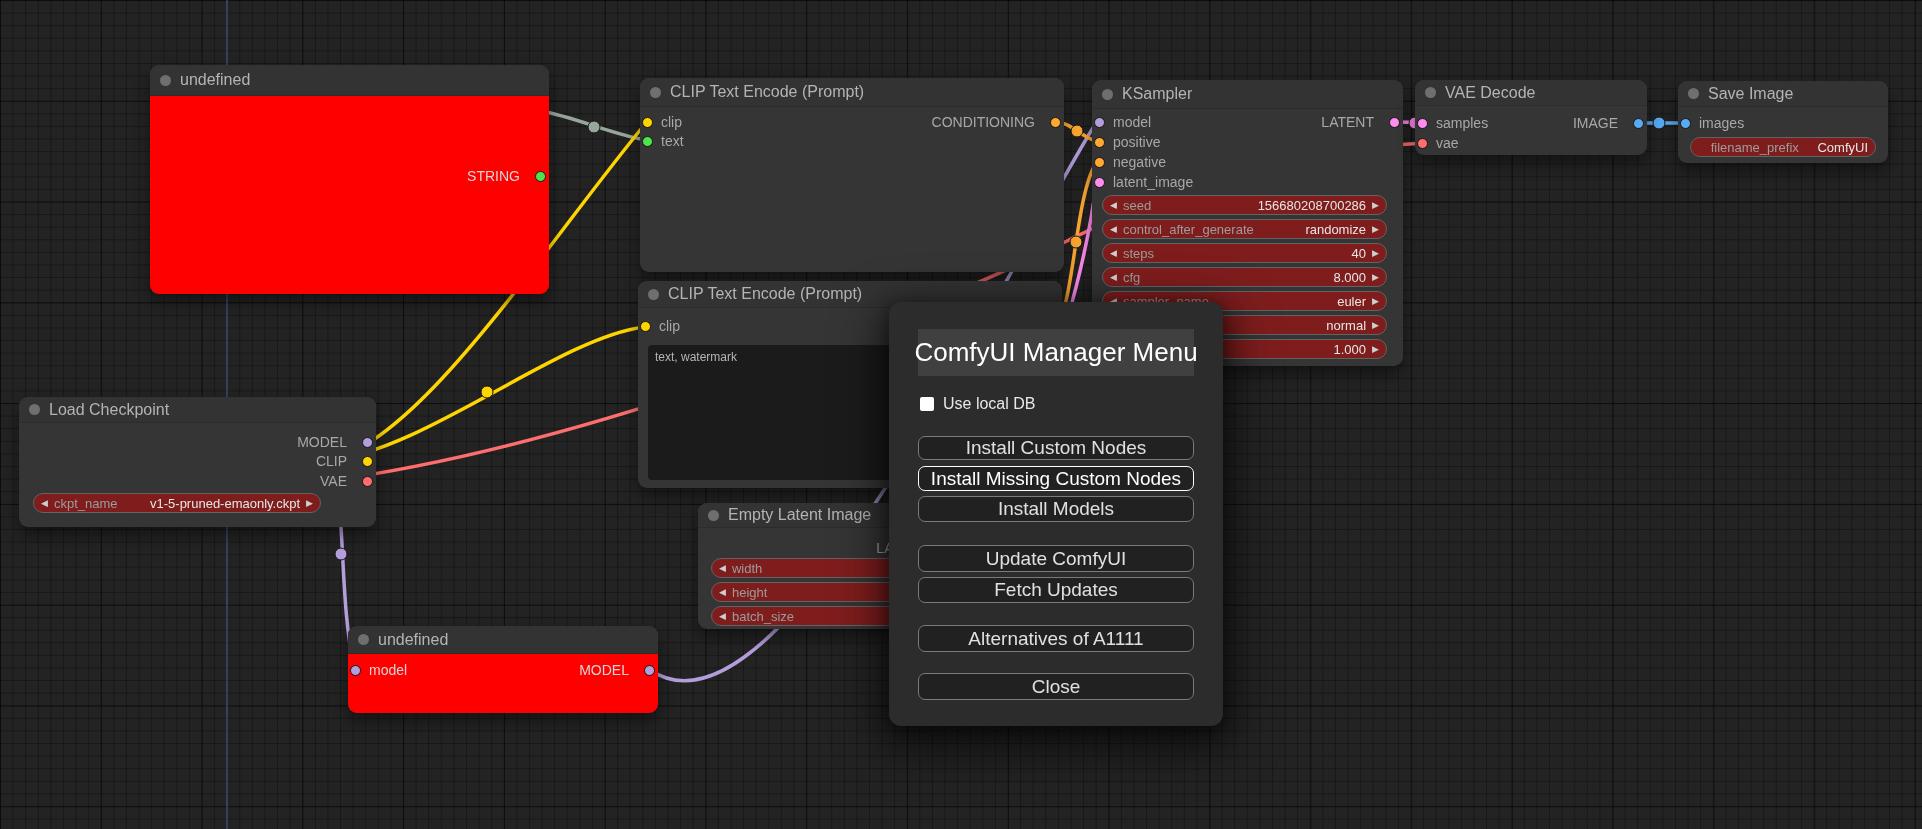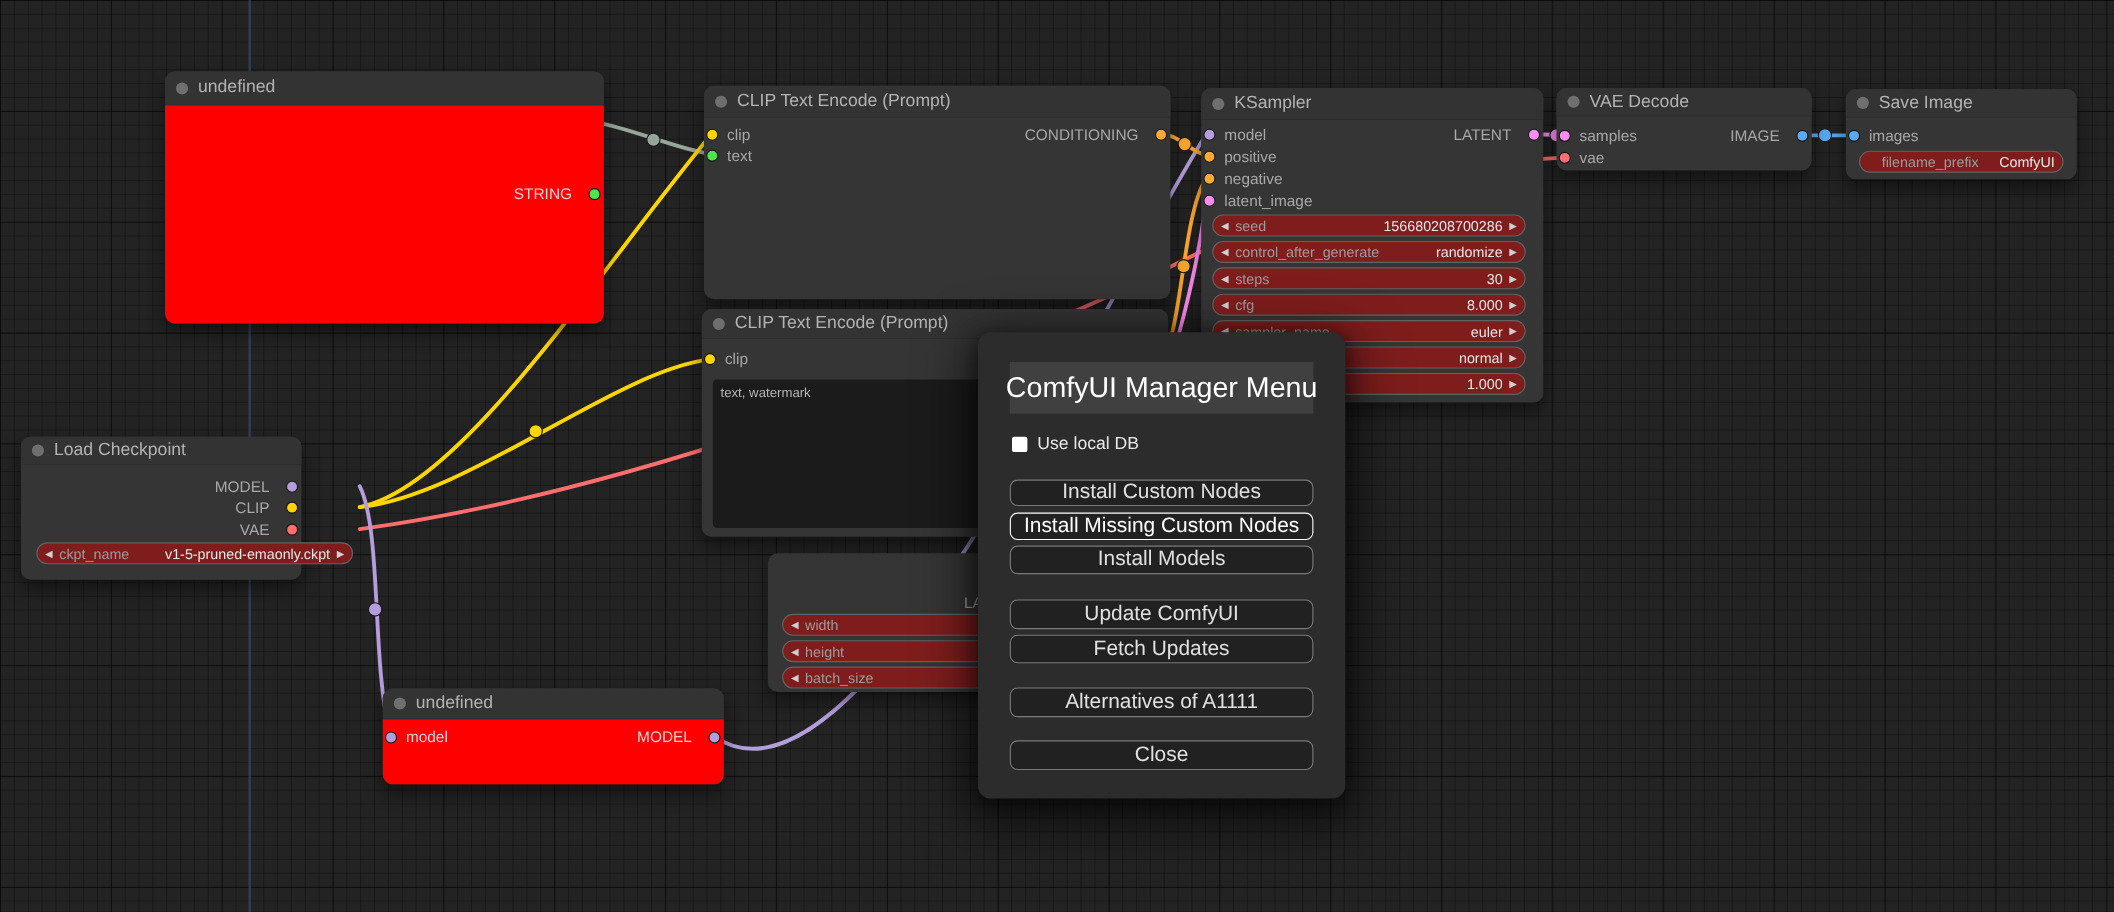--- a/index.html
+++ b/index.html
@@ -150,21 +150,21 @@
       </div>
       <div class="widget" style="left:10px;top:110px;width:285px;">
         <span class="warrow">◀</span>
         <span class="wlabel">control_after_generate</span>
         <span class="wvalue">randomize</span>
         <span class="warrow">▶</span>
       </div>
       <div class="widget" style="left:10px;top:134px;width:285px;">
         <span class="warrow">◀</span>
         <span class="wlabel">steps</span>
-        <span class="wvalue">30</span>
+        <span class="wvalue">40</span>
         <span class="warrow">▶</span>
       </div>
       <div class="widget" style="left:10px;top:158px;width:285px;">
         <span class="warrow">◀</span>
         <span class="wlabel">cfg</span>
         <span class="wvalue">8.000</span>
         <span class="warrow">▶</span>
       </div>
       <div class="widget" style="left:10px;top:182px;width:285px;">
         <span class="warrow">◀</span>
@@ -236,21 +236,21 @@
         <span class="slabel">clip</span>
       </div>
       <div class="slot out" style="top:18px;">
         <span class="sdot" style="background: rgb(255, 169, 49);"></span>
         <span class="slabel">CONDITIONING</span>
       </div>
       <div class="textarea" style="left:10px;top:37px;width:404px;height:135px;">text, watermark</div>
     </div>
   </div>
 
-  <div class="node" style="left:19px;top:397px;width:255px;height:130px;">
+  <div class="node" style="left:19px;top:397px;width:357px;height:130px;">
     <div class="ntitle" style="height:26px;">
       <span class="tdot"></span>
       <span class="ttext">Load Checkpoint</span>
     </div>
     <div class="nbody" style="top:26px;">
       <div class="slot out" style="top:19px;">
         <span class="sdot" style="background: rgb(179, 157, 219);"></span>
         <span class="slabel">MODEL</span>
       </div>
       <div class="slot out" style="top:38px;">
@@ -264,20 +264,24 @@
       <div class="widget" style="left:14px;top:70px;width:288px;">
         <span class="warrow">◀</span>
         <span class="wlabel">ckpt_name</span>
         <span class="wvalue">v1-5-pruned-emaonly.ckpt</span>
         <span class="warrow">▶</span>
       </div>
     </div>
   </div>
 
   <div class="node" style="left:698px;top:503px;width:260px;height:126px;">
+    <div class="ntitle" style="height:25px;">
+      <span class="tdot"></span>
+      <span class="ttext">Empty Latent Image</span>
+    </div>
     <div class="nbody" style="top:25px;">
       <div class="slot out" style="top:20px;">
         <span class="sdot" style="background: rgb(255, 140, 240);"></span>
         <span class="slabel">LATENT</span>
       </div>
       <div class="widget" style="left:13px;top:30px;width:236px;">
         <span class="warrow">◀</span>
         <span class="wlabel">width</span>
         <span class="wvalue"></span>
         <span class="warrow">▶</span>

